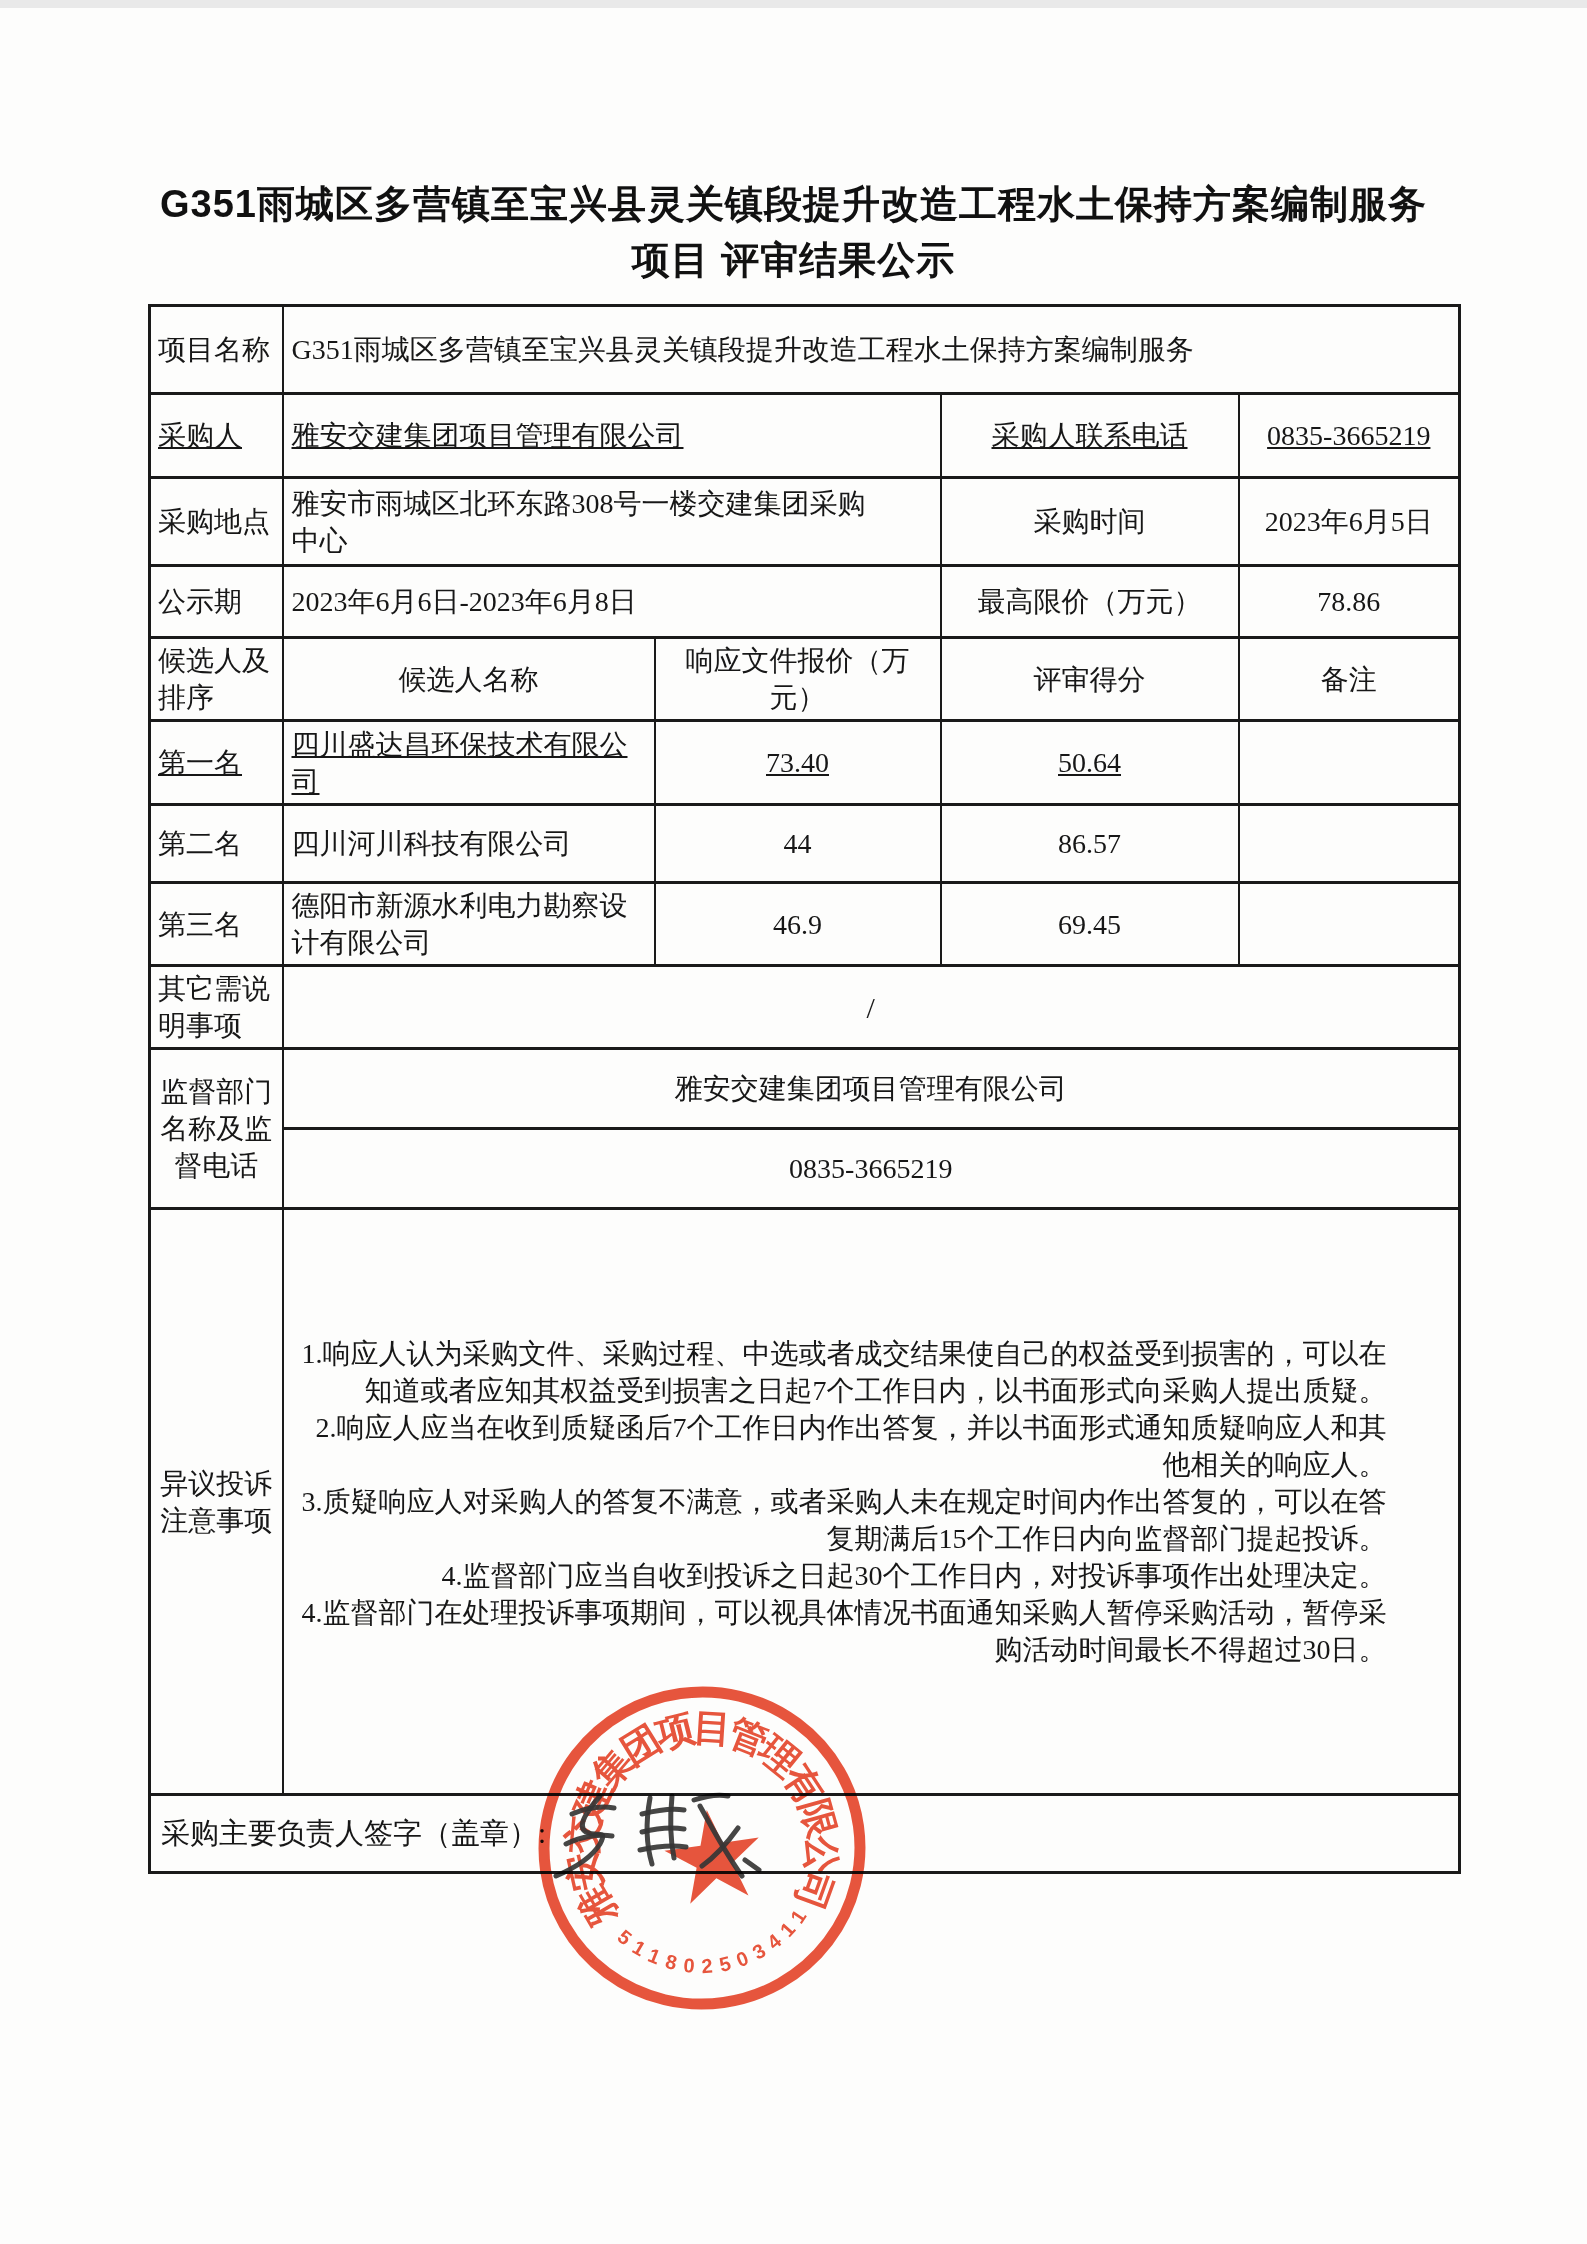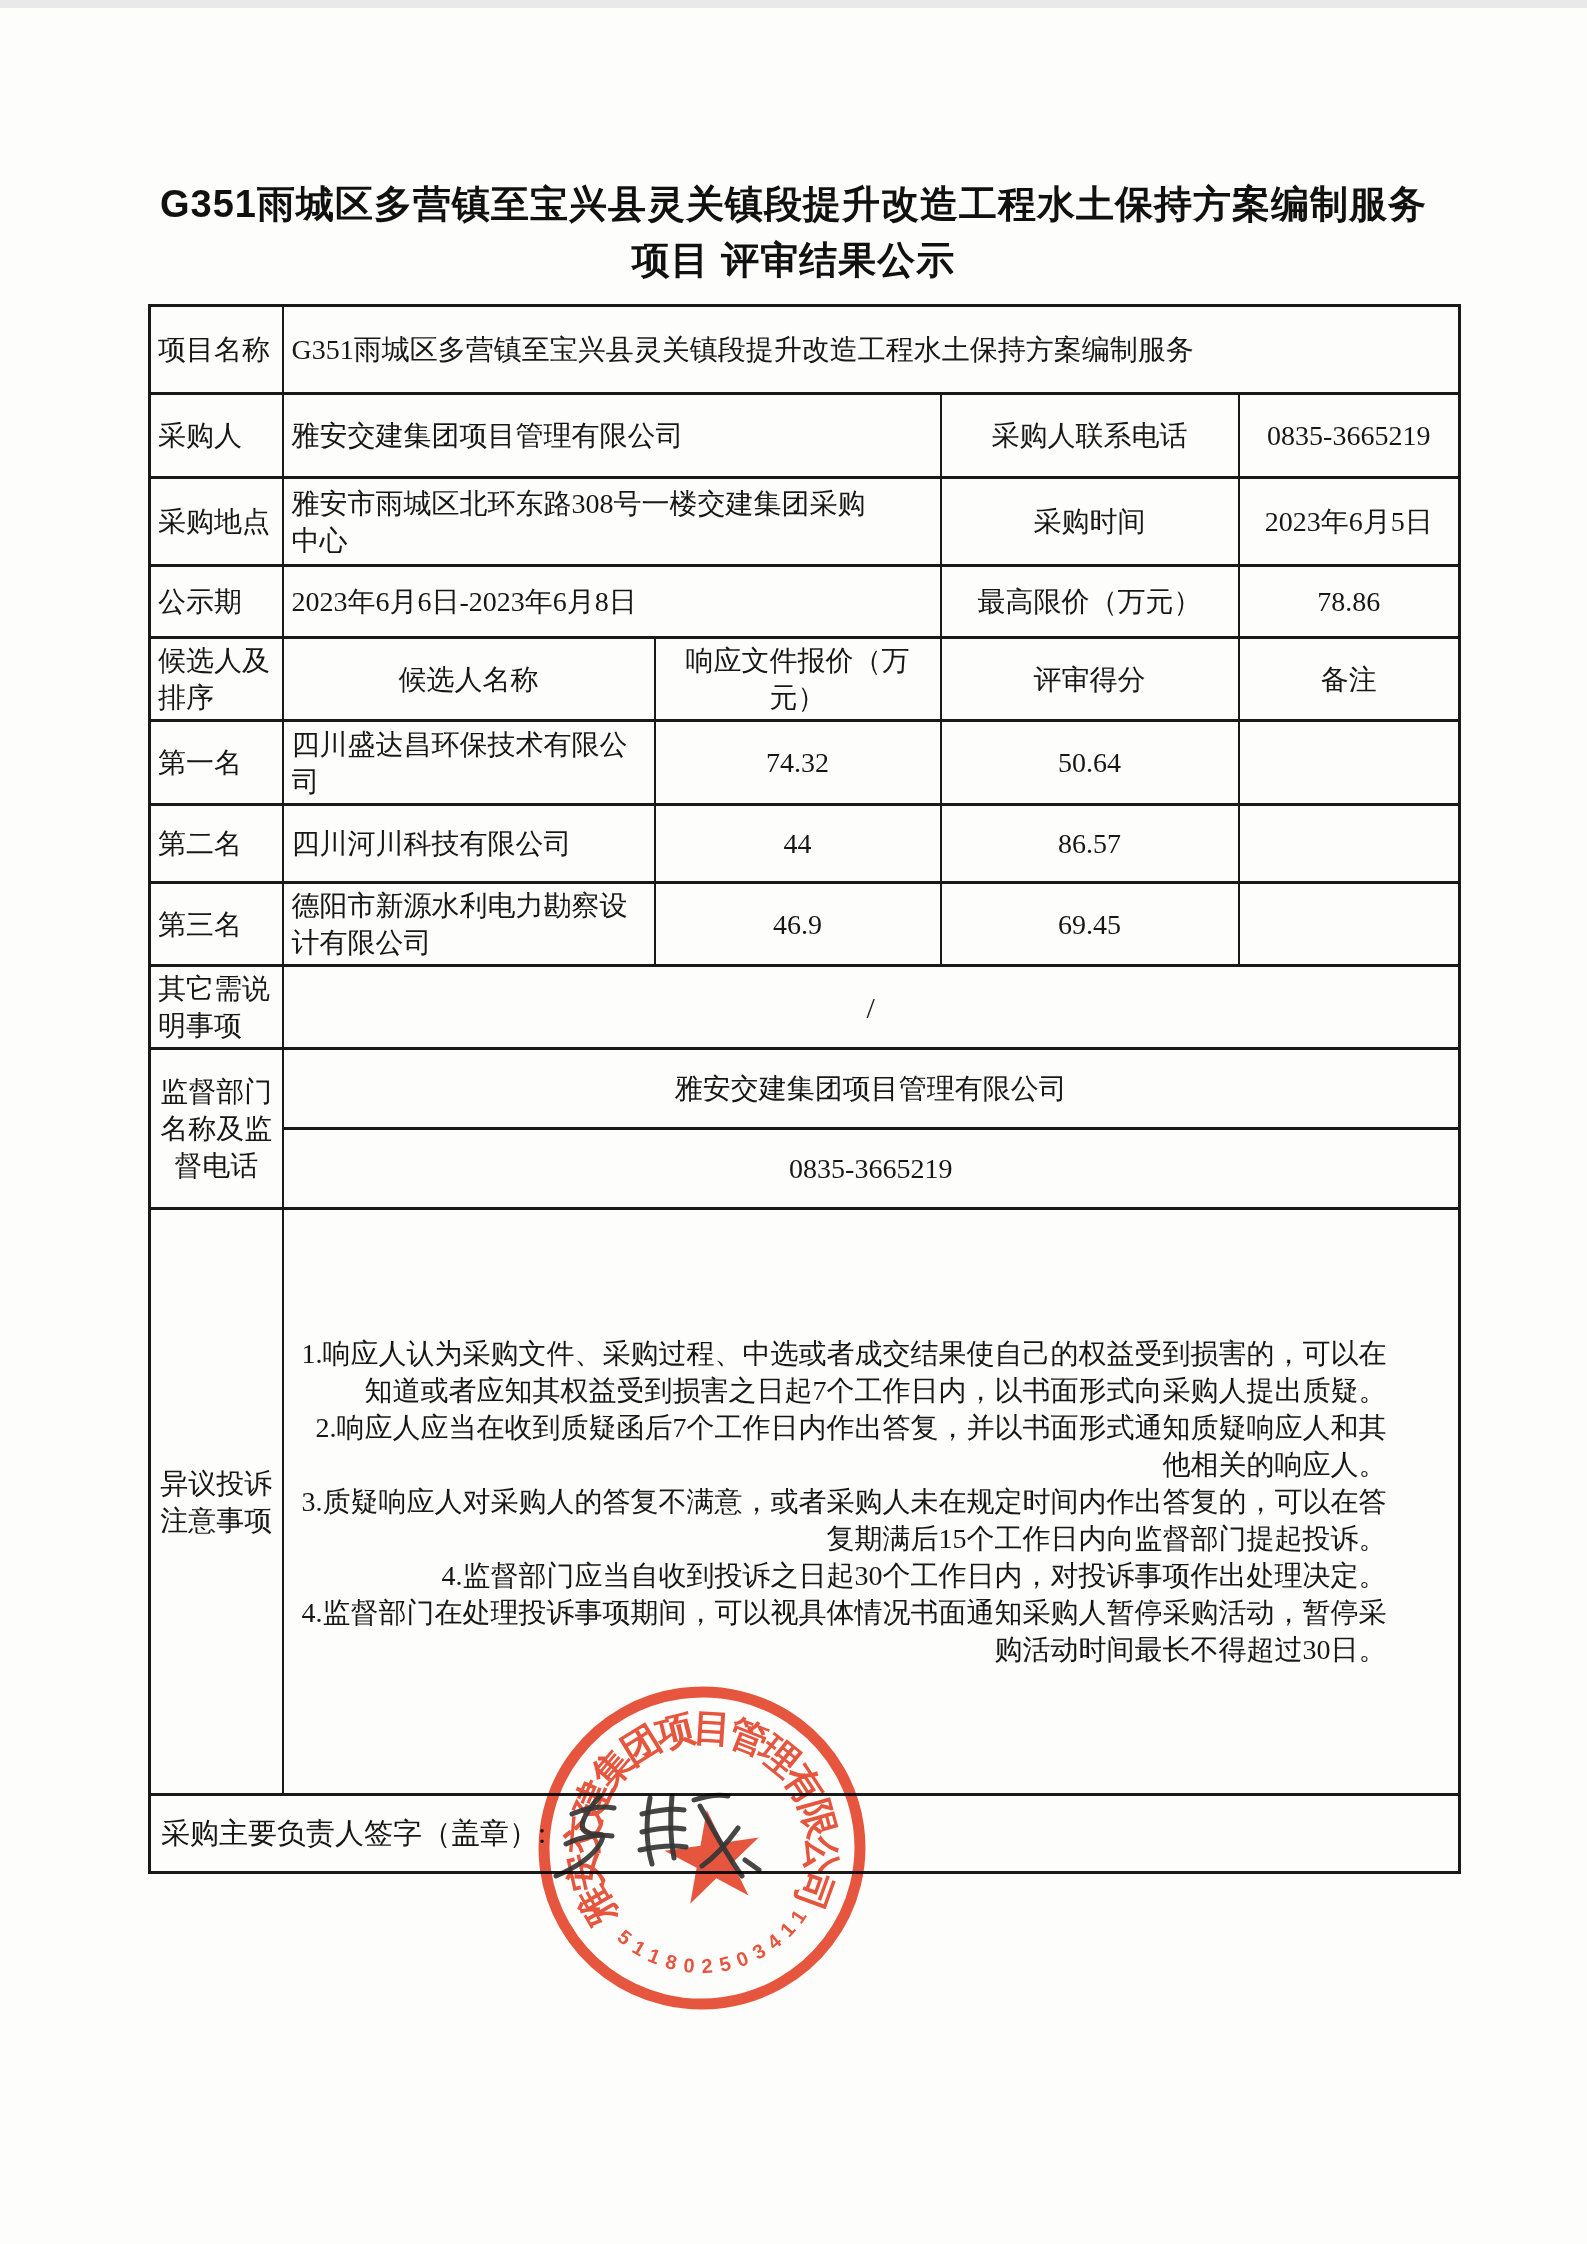--- a/index.html
+++ b/index.html
@@ -27,21 +27,21 @@
     vertical-align:middle; overflow:hidden;
   }
   td.lbl   { text-align:left;  padding-left:7px; padding-right:4px; }
   td.lblc  { text-align:center; padding-left:4px; padding-right:4px; }
   td.left  { text-align:left; }
   td.ctr   { text-align:center; }
   .addr-clip { width:590px; }
   .notice { width:1095px;text-align:right; }
   .notice div { margin:0; }
   .slash { font-size:30px; }
-  tr.h89 { height:88px; } tr.h84 { height:84px; } tr.h88 { height:88px; }
+  tr.h89 { height:88px; } tr.h84 { height:84px;text-decoration:underline; } tr.h88 { height:88px; }
   tr.h72 { height:72px; } tr.h78 { height:78px; } tr.h82 { height:82px; }
   tr.h76 { height:76px; } tr.h80 { height:80px; } tr.h586 { height:586px; }
   tr.hsig { height:78px; }
   td.sig-cell { text-align:left; padding-left:10px; font-size:29px; }
   svg.seal {
     position:absolute; left:480px; top:1620px; width:460px; height:440px;
     mix-blend-mode:multiply; opacity:.93; color:#e7492e;
     pointer-events:none;
   }
   .seal-cn { font-family:"Liberation Sans","DejaVu Sans",sans-serif; font-size:38px; letter-spacing:-5px; fill:currentColor; font-weight:bold; }
@@ -94,21 +94,21 @@
       <tr class="h78">
         <td class="lbl">候选人及排序</td>
         <td class="ctr">候选人名称</td>
         <td class="ctr">响应文件报价（万元）</td>
         <td class="ctr">评审得分</td>
         <td class="ctr">备注</td>
       </tr>
       <tr class="h84">
         <td class="lbl">第一名</td>
         <td class="left">四川盛达昌环保技术有限公司</td>
-        <td class="ctr">74.32</td>
+        <td class="ctr">73.40</td>
         <td class="ctr">50.64</td>
         <td class="ctr"></td>
       </tr>
       <tr class="h78">
         <td class="lbl">第二名</td>
         <td class="left">四川河川科技有限公司</td>
         <td class="ctr">44</td>
         <td class="ctr">86.57</td>
         <td class="ctr"></td>
       </tr>

